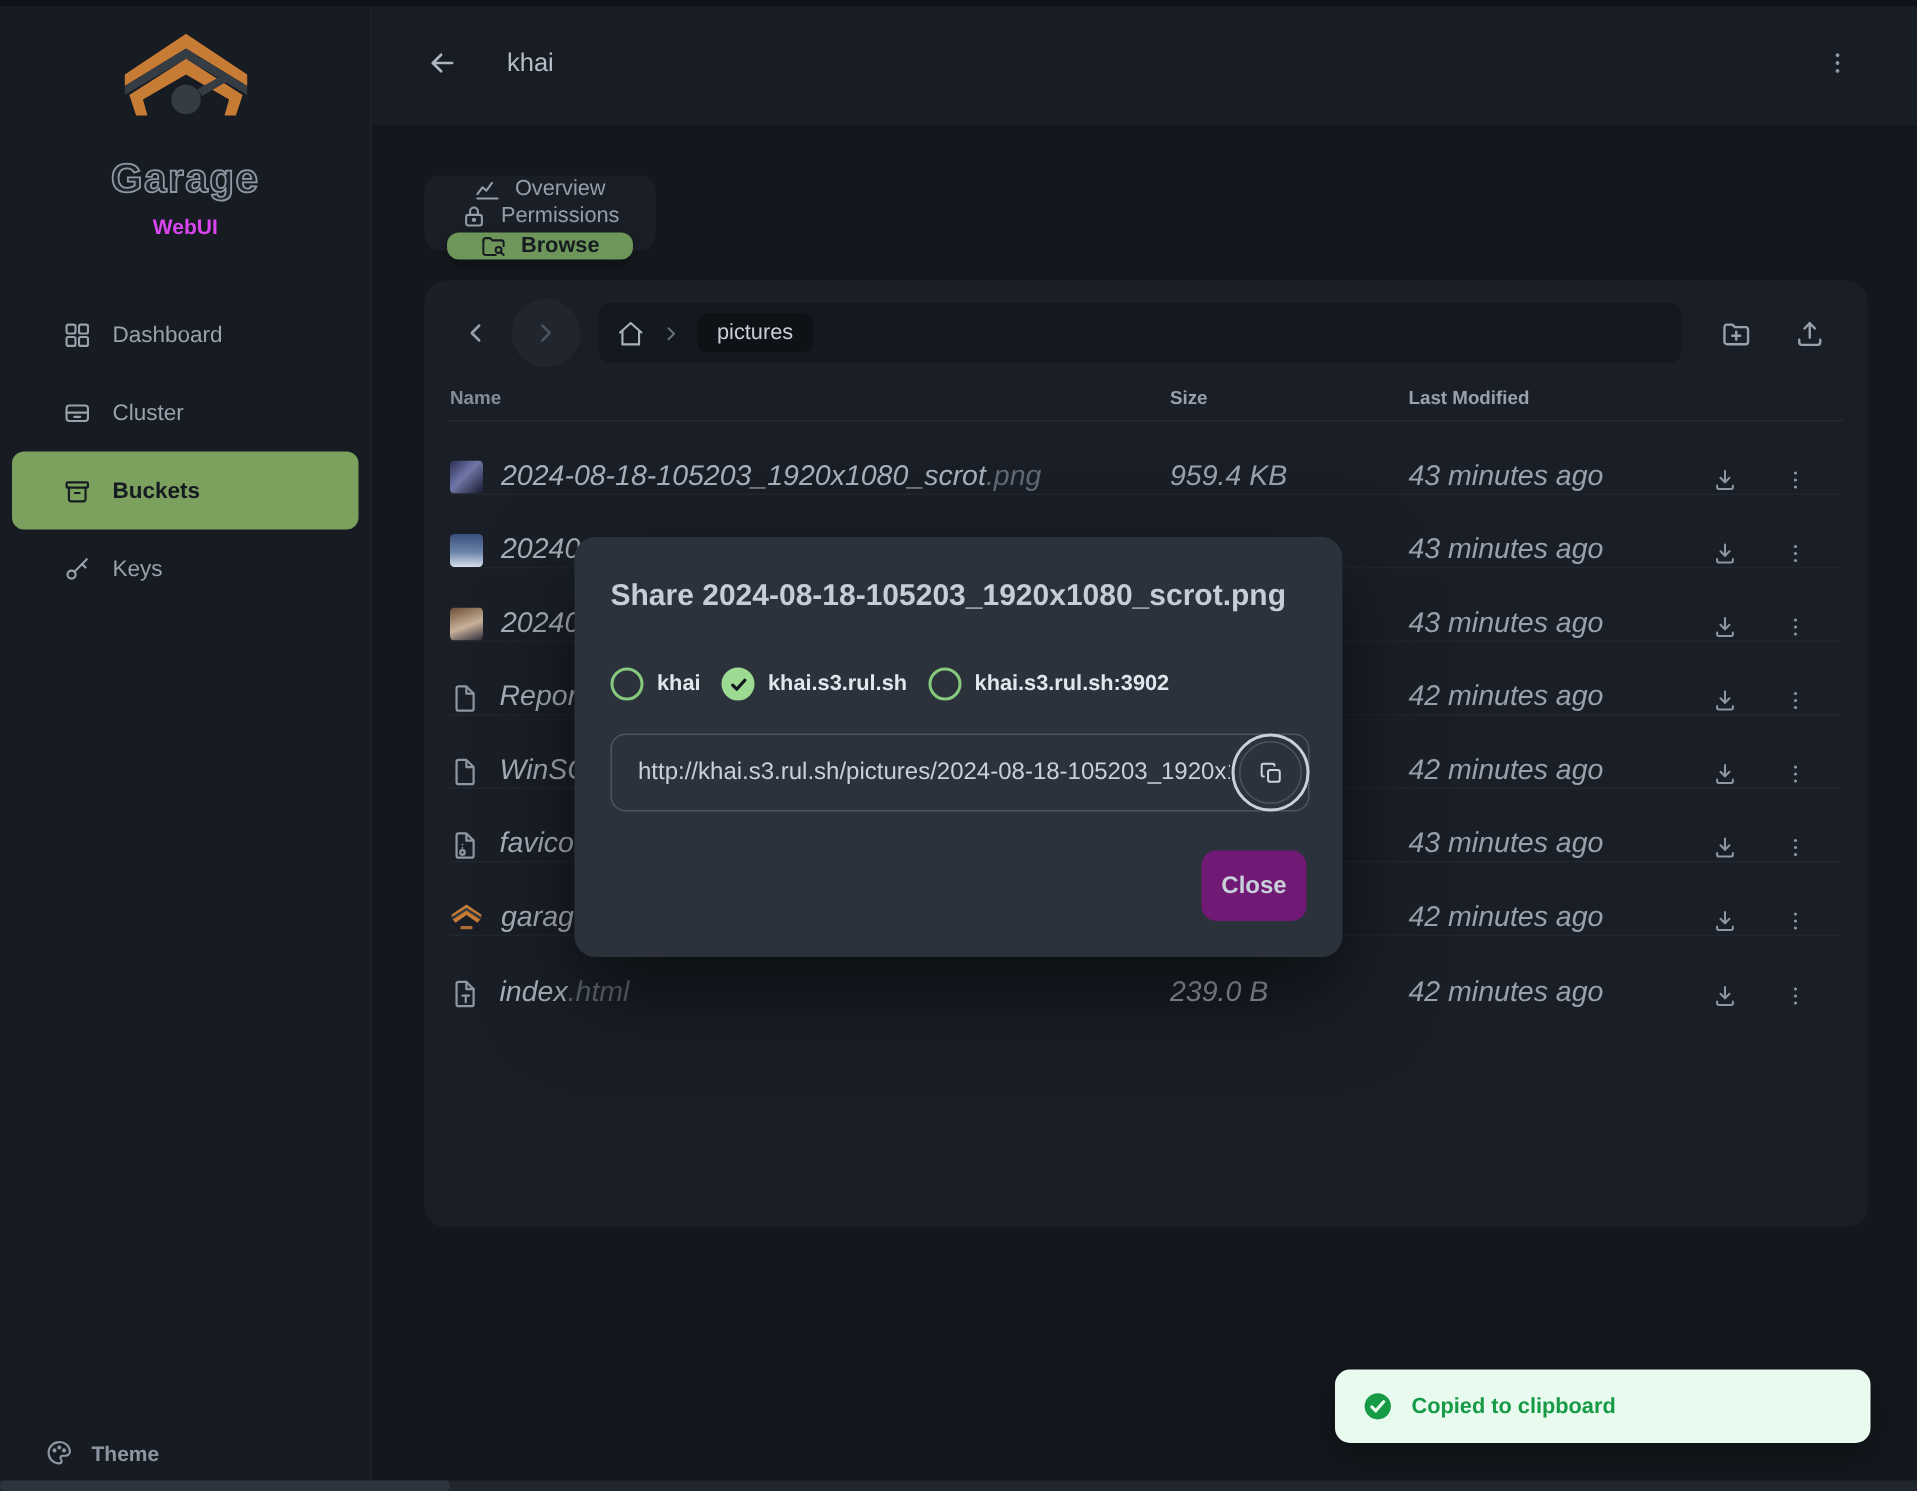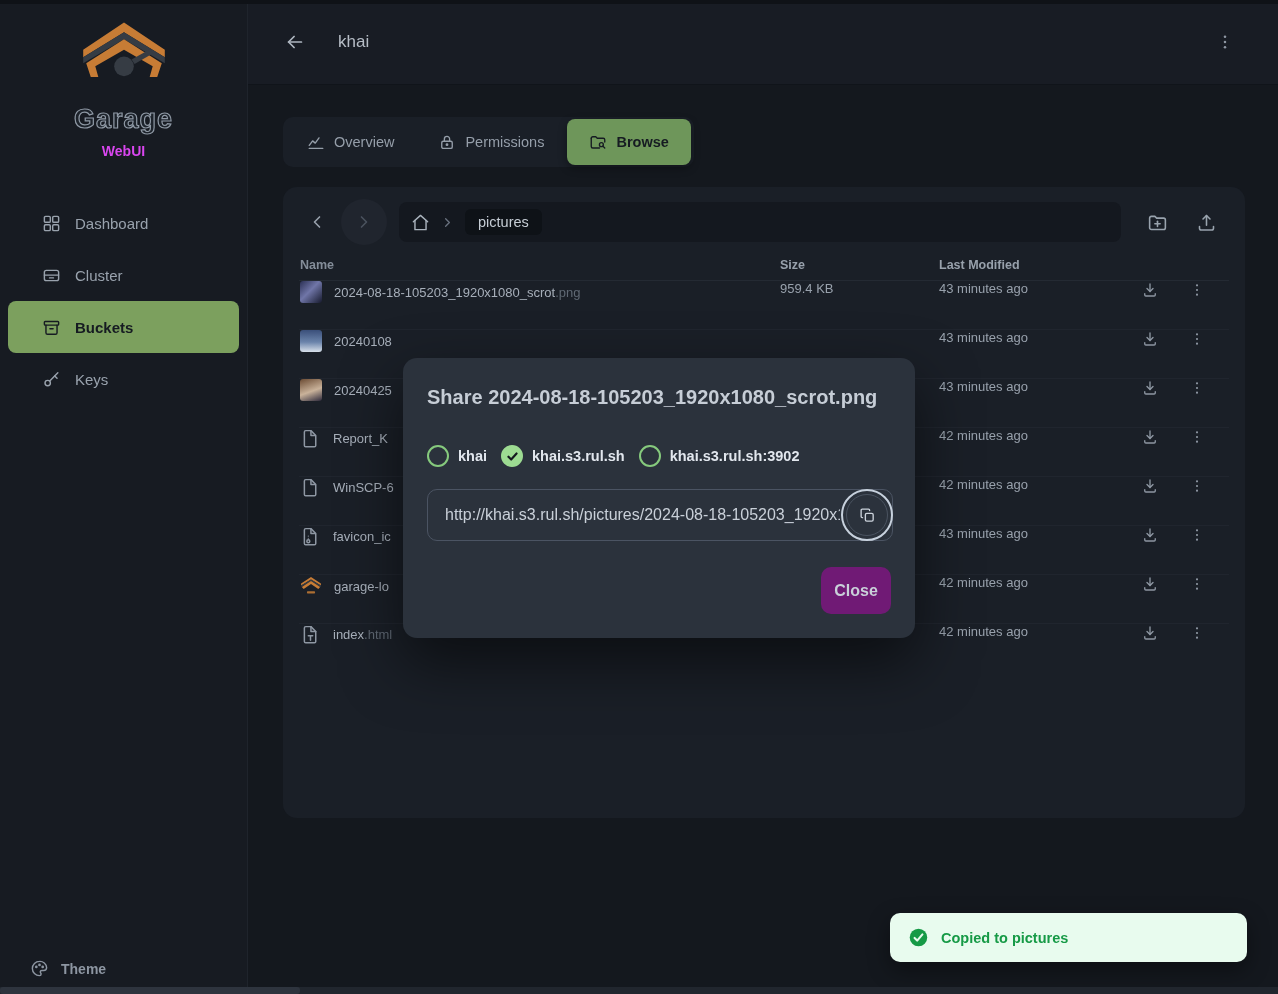--- a/index.html
+++ b/index.html
@@ -49,21 +49,21 @@
     height:85px; background:#181c24; border-bottom:1px solid #10141a;
     display:flex; align-items:center; padding:0 36px; position:relative;
   }
   .back-btn { color:#aeb6c0; cursor:pointer; }
   .page-title { margin-left:32px; font-size:17px; color:#b6bdc6; }
   .topbar-kebab { position:absolute; right:46px; color:#8e97a3; cursor:pointer; }
 
   .content { padding:32px 35px 0 35px; }
   .tabs {
     display:inline-flex; align-items:center; background:#1a1f27;
-    border-radius:10px; height:50px; padding:0 2px;
+    border-radius:10px; height:50px; padding:0 2px;flex-direction:column;
   }
   .tab {
     display:flex; align-items:center; gap:9px; padding:0 22px;
     font-size:14.5px; color:#959ea9; cursor:pointer; height:100%;
   }
   .tab.active {
     background:#6E965A; color:#161b22; border-radius:8px;
     height:46px; margin:2px 1px; box-shadow:0 3px 8px rgba(0,0,0,.35); font-weight:bold;text-align:right;
   }
 
@@ -91,43 +91,43 @@
   .toolbar-actions { margin-left:auto; display:flex; align-items:center; gap:28px; padding-right:12px; color:#99a3ae; }
   .toolbar-actions .icon { cursor:pointer; }
 
   
   .thead {
     display:flex; align-items:center; height:32px; margin-top:4px;
     border-bottom:1px solid #242a33;
     font-size:12.5px; font-weight:bold; color:#848d99;
   }
   .row {
-    display:flex; align-items:flex-start; height:49px;
-    border-bottom:1px solid #20252e; font-size:13px; cursor:pointer;
+    display:flex; align-items:flex-end; height:49px;
+    border-bottom:1px solid #20252e; font-size:19px; cursor:pointer;font-style:italic;
   }
   .row:last-child { border-bottom:none; }
   .col-name { flex:1; display:flex; align-items:center; gap:12px; padding-left:1px; overflow:hidden; white-space:nowrap; }
   .col-size { width:130px; flex:0 0 auto; }
   .col-mod  { width:223px; flex:0 0 auto;padding-left:29px; }
   .col-actions { width:96px; flex:0 0 auto; display:flex; align-items:center; gap:30px; padding-left:8px; color:#8e97a3; }
   .col-actions .icon { cursor:pointer; }
   .fname { color:#a7afba; }
   .fext { color:#5f6873; }
   .col-size, .col-mod { color:#98a1ac; }
   .file-ic { color:#8e97a3; }
   .thumb { width:22px; height:22px; border-radius:3px; }
   .t1 { background:linear-gradient(135deg,#2b3054 0%,#7076a8 45%,#171a2e 100%); }
   .t2 { background:linear-gradient(180deg,#3a4f7a 0%,#6b84ab 55%,#d8e0ea 100%); }
   .t3 { background:linear-gradient(160deg,#6b4b33 0%,#c9b29a 55%,#2e2a3c 100%); }
 
   
   .modal {
     position:absolute; left:383px; top:358px; width:512px; height:280px;
     background:#2b323c; border-radius:14px; padding:24px;
-    box-shadow:0 25px 60px rgba(0,0,0,.55); z-index:30;margin-left:20px;
+    box-shadow:0 25px 60px rgba(0,0,0,.55); z-index:30;
   }
   .modal-title { font-size:20px; font-weight:bold; color:#c6cdd6; margin-top:4px; }
   .radio-row { display:flex; align-items:center; gap:14px; margin-top:36px; }
   .radio-opt { display:flex; align-items:center; gap:9px; cursor:pointer; }
   .radio-circle {
     width:22px; height:22px; border-radius:50%;
     border:2px solid #86CA7D; background:transparent;
     display:flex; align-items:center; justify-content:center;
   }
   .radio-opt.checked .radio-circle { background:#9DDB92; border-color:#9DDB92; color:#14181e; }
@@ -629,18 +629,18 @@
   </div>
 </div>
 
 <div class="toast">
   <span class="icon">
     <svg width="21" height="21" viewBox="0 0 24 24">
         <circle cx="12" cy="12" r="10" fill="#169A46"></circle>
         <path d="M7.5 12.5l3 3 6-7" stroke="#E8FBEE" stroke-width="2.4" fill="none" stroke-linecap="round" stroke-linejoin="round"></path>
       </svg>
   </span>
-  <span class="toast-msg">Copied to pictures</span>
+  <span class="toast-msg">Copied to clipboard</span>
 </div>
 
 <div class="hscroll">
   <div class="hthumb"></div>
 </div>
 
 </body></html>

